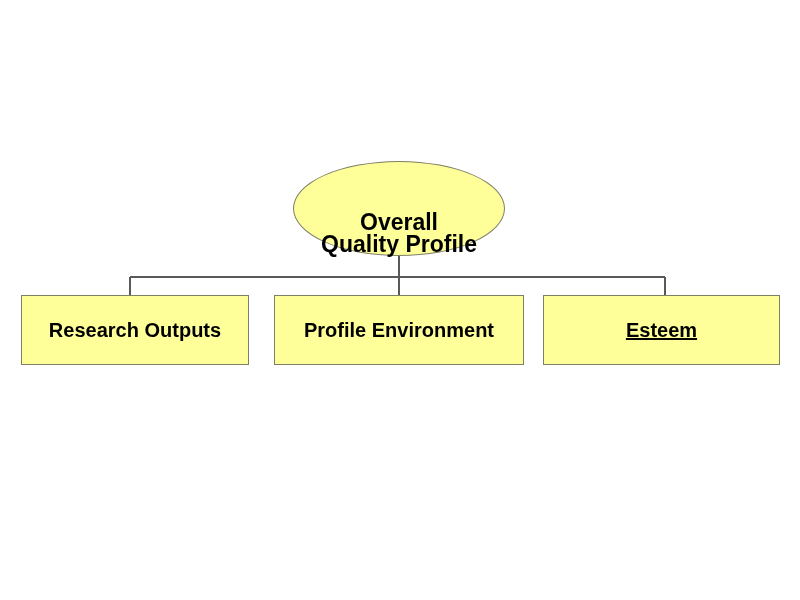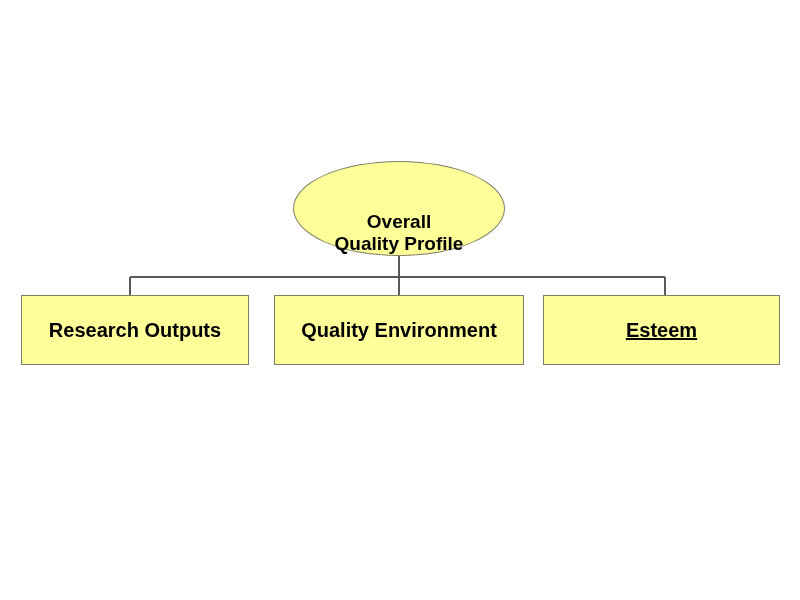--- a/index.html
+++ b/index.html
@@ -41,21 +41,21 @@
     border-radius: 50%;
     background: #ffff99;
     border: 1.4px solid #7f7f66;
     display: flex;
     align-items: center;
     justify-content: center;
     text-align: center;
     z-index: 3;
   }
   .node-ellipse .label {
-    font-size: 19px;
+    font-size: 23px;
     font-weight: bold;
     color: #000000;
     line-height: 22px;
     letter-spacing: 0px;
     white-space: pre-line;
     margin-top: 48px;
   }
 
   
   .node-box {
@@ -104,20 +104,20 @@
   <div class="node-ellipse" id="node-overall-quality-profile">
     <span class="label">Overall
 Quality Profile</span>
   </div>
 
   <div class="node-box" id="box-research-outputs">
     <span class="label">Research Outputs</span>
   </div>
 
   <div class="node-box" id="box-research-environment">
-    <span class="label">Quality Environment</span>
+    <span class="label">Profile Environment</span>
   </div>
 
   <div class="node-box" id="box-esteem">
     <span class="label">Esteem</span>
   </div>
 
 </div>
 
 </body></html>

